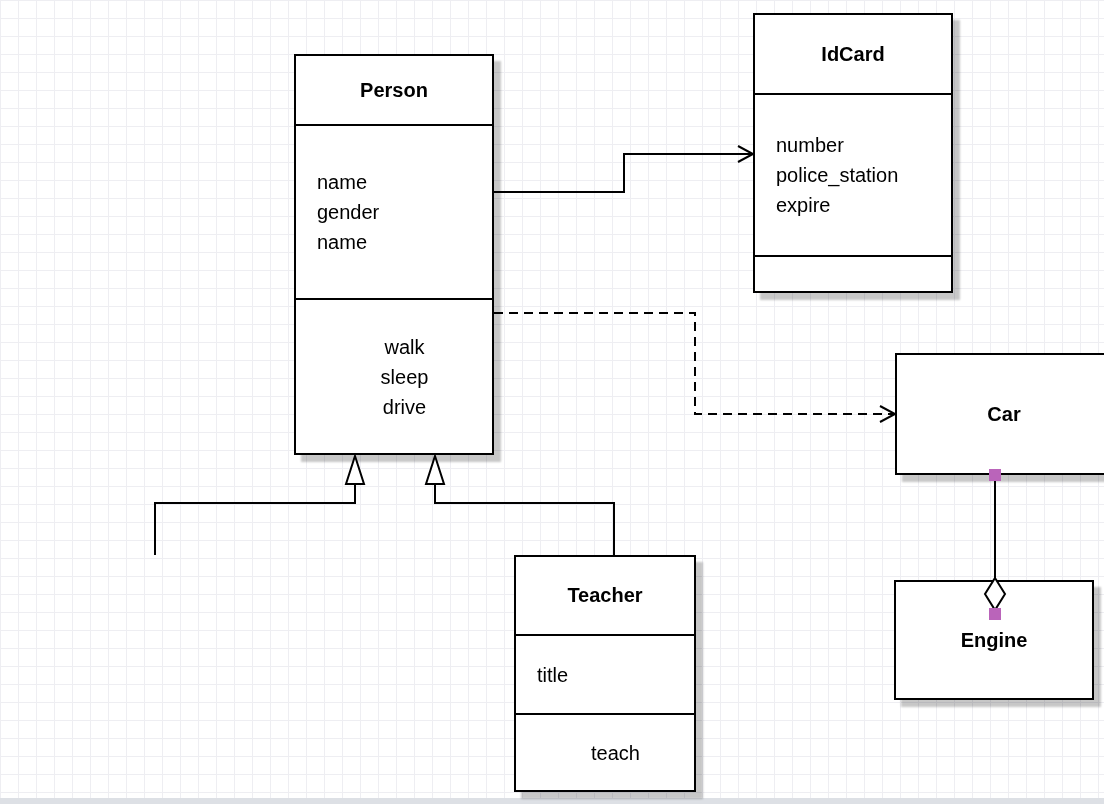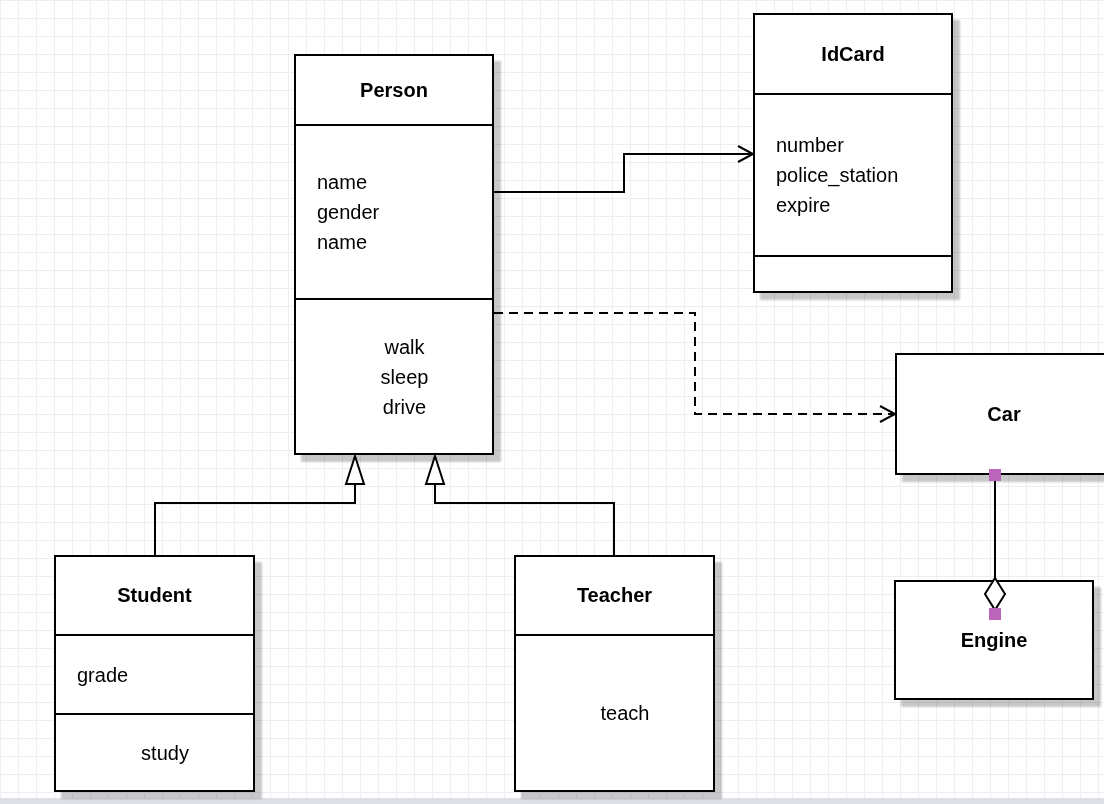--- a/index.html
+++ b/index.html
@@ -71,32 +71,26 @@
   </div>
 
   <div class="uml-class single" style="left:895px;top:353px;width:218px;height:122px">
     <div class="uml-title">Car</div>
   </div>
 
   <div class="uml-class single" style="left:894px;top:580px;width:200px;height:120px">
     <div class="uml-title">Engine</div>
   </div>
 
-  <div class="uml-class" style="left:54px;top:555px;width:201px;height:237px">
-    <div class="uml-title" style="height:77px">Student</div>
+
+  <div class="uml-class" style="left:514px;top:555px;width:182px;height:237px">
+    <div class="uml-title" style="height:77px">Teacher</div>
     <div class="uml-section" style="height:79px">
-      <div class="uml-member">grade</div>
+      <div class="uml-member">title</div>
     </div>
-    <div class="uml-section grow">
-      <div class="uml-member">study</div>
-    </div>
-  </div>
-
-  <div class="uml-class" style="left:514px;top:555px;width:201px;height:237px">
-    <div class="uml-title" style="height:77px">Teacher</div>
     <div class="uml-section grow">
       <div class="uml-member">teach</div>
     </div>
   </div>
 
   <svg class="overlay" viewBox="0 0 1104 804" xmlns="http://www.w3.org/2000/svg">
 
     <g stroke="#000" stroke-width="2" fill="none">
       <polyline points="494,192 624,192 624,154 751,154"></polyline>
       <polyline points="738,146 753,154 738,162"></polyline>

